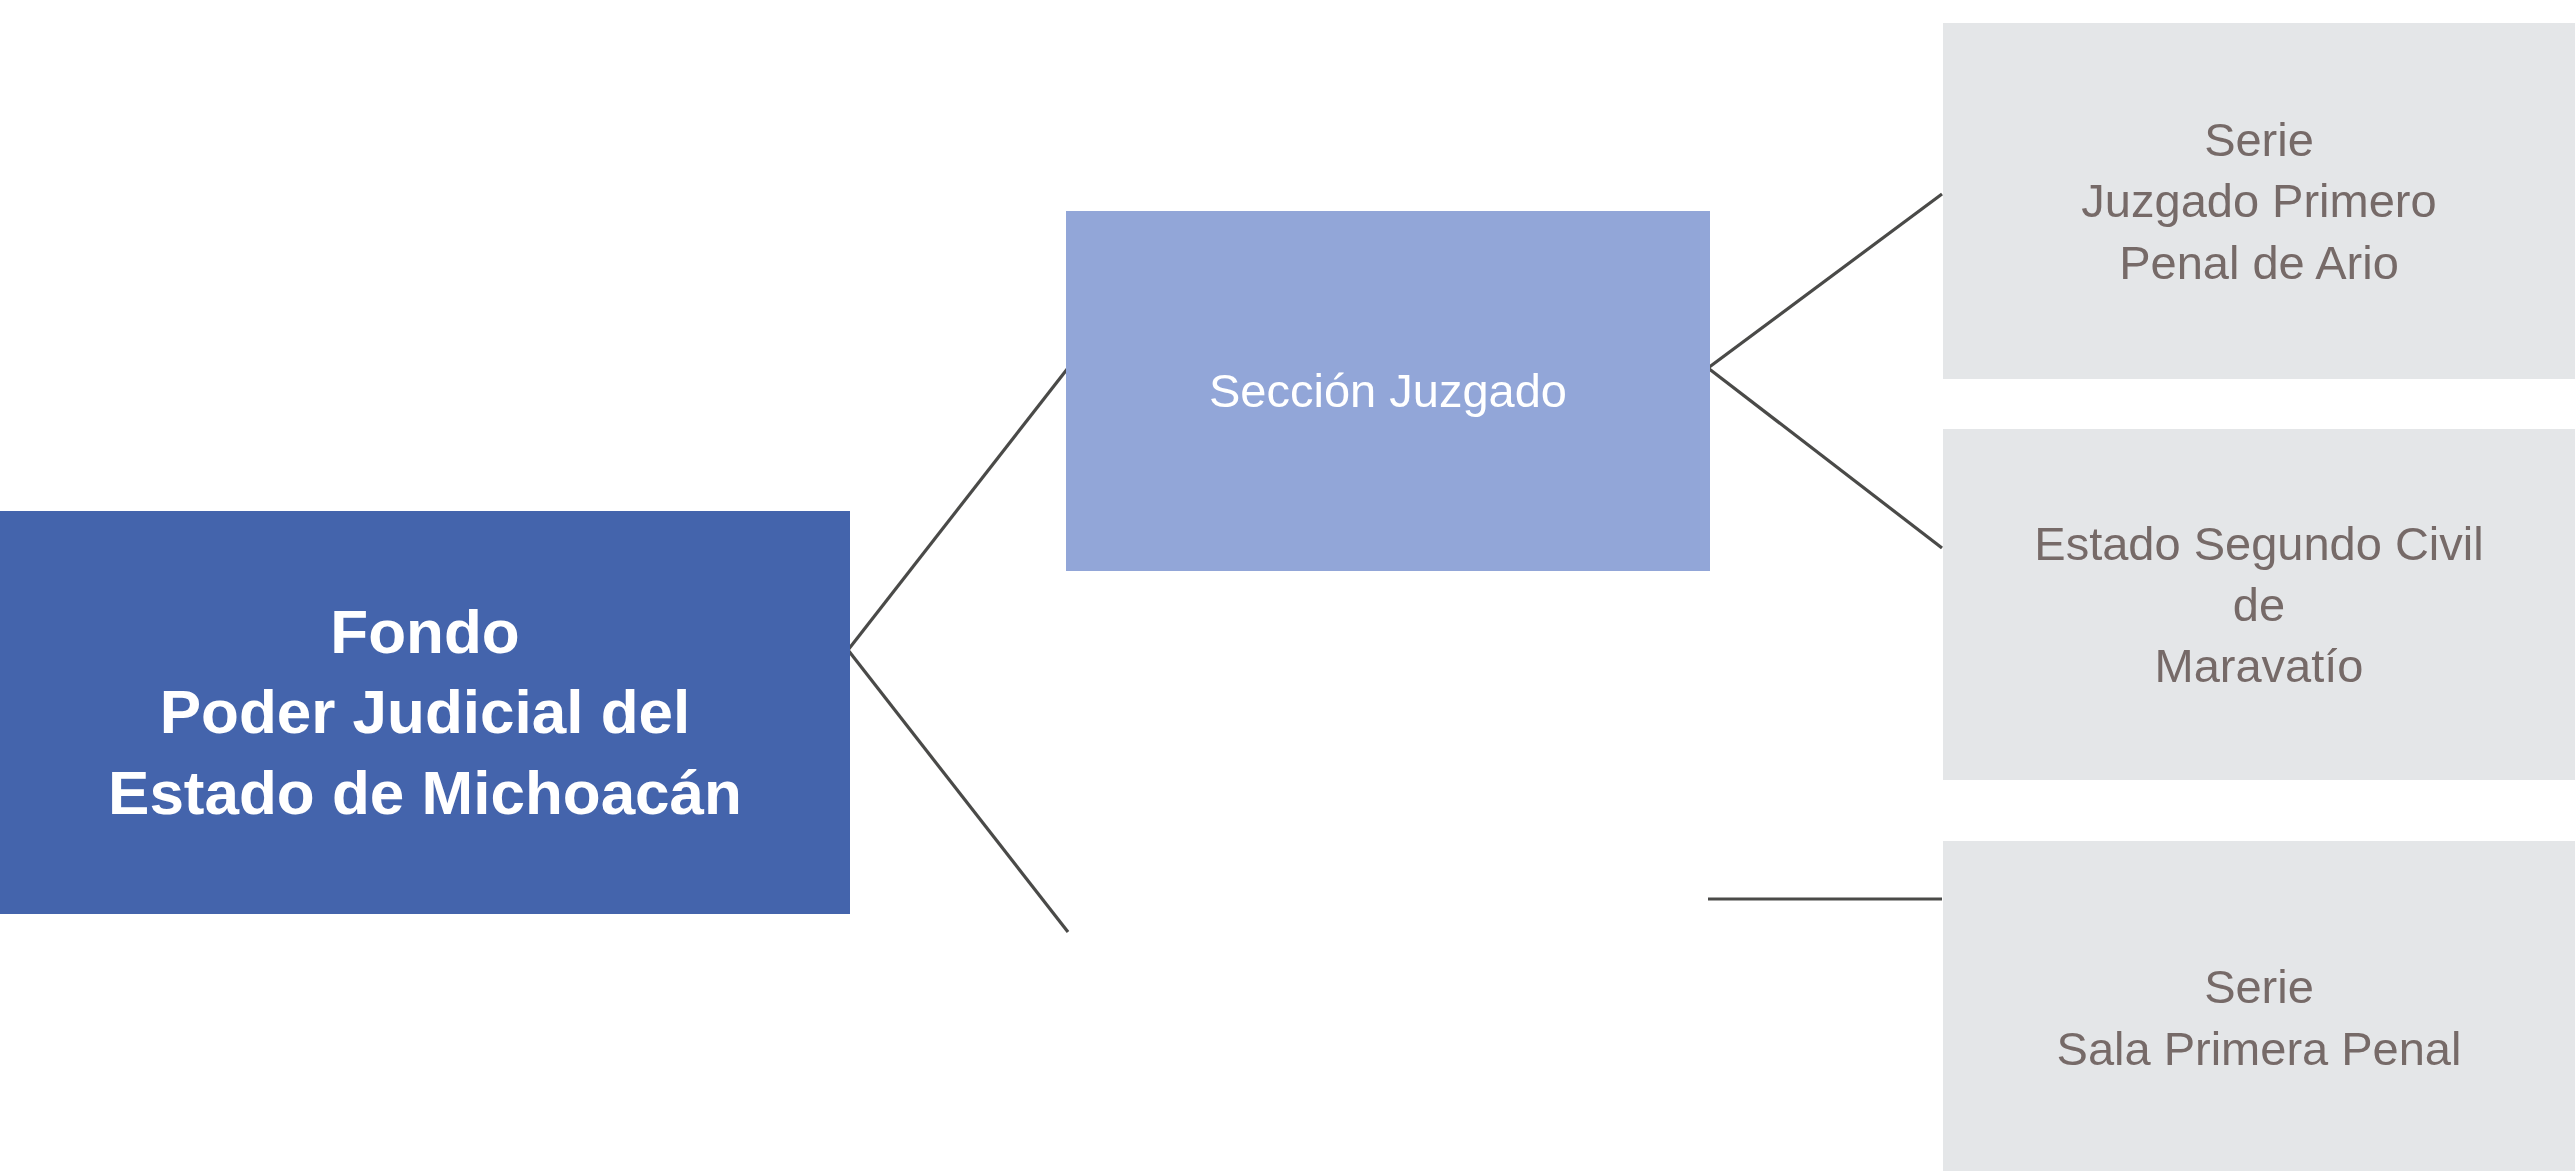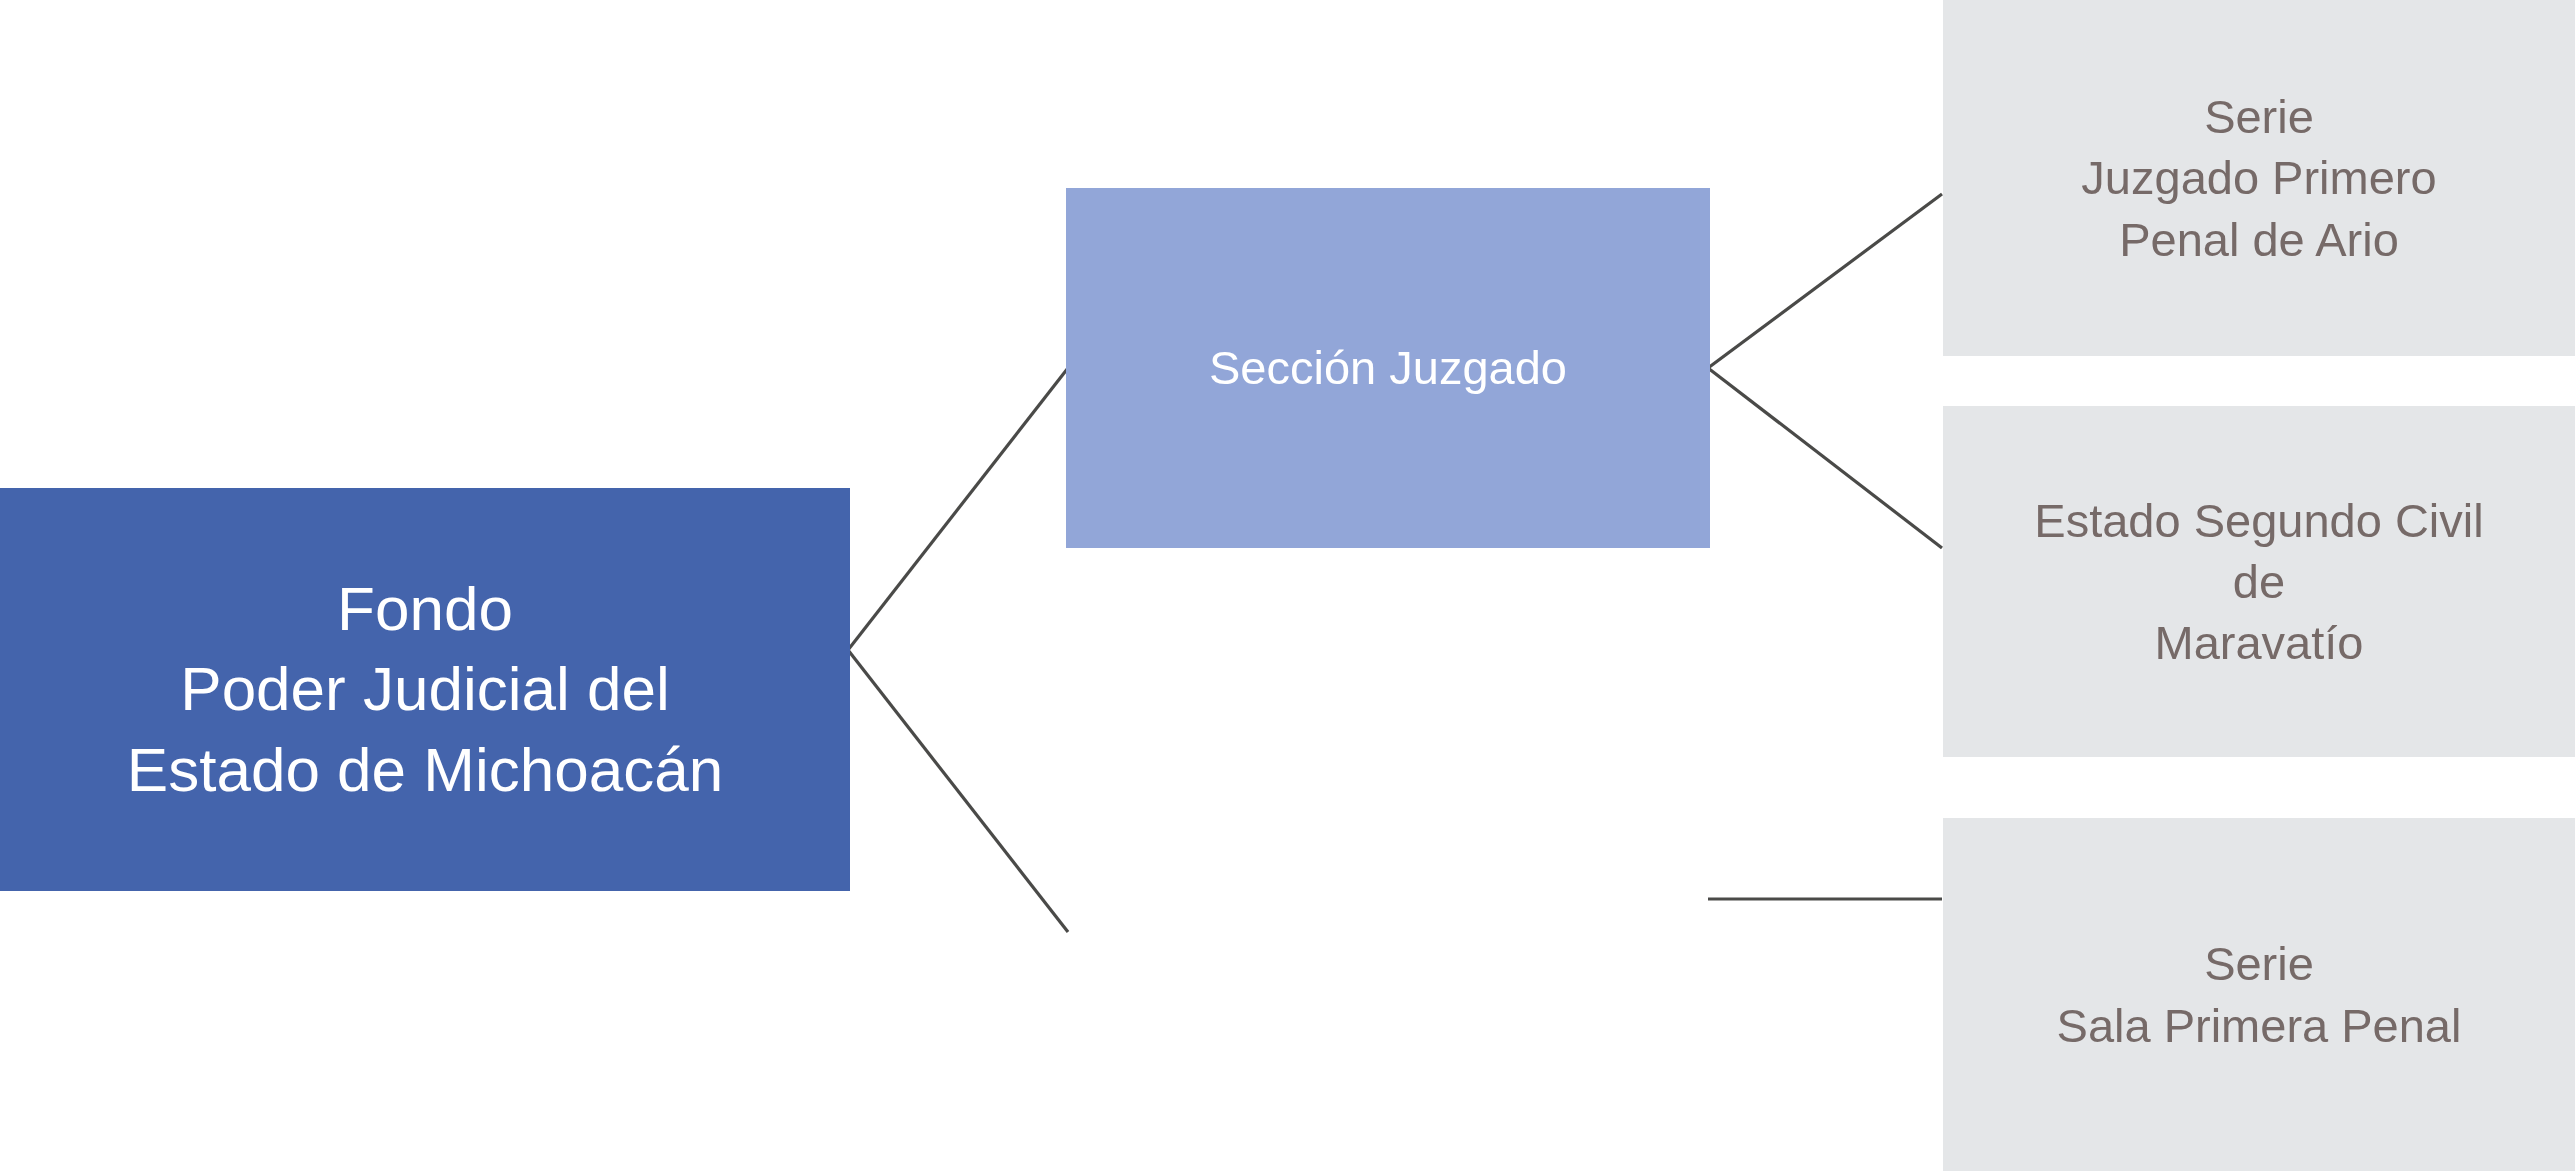--- a/index.html
+++ b/index.html
@@ -17,30 +17,31 @@
   }
   .node {
     position: absolute;
     display: flex;
     align-items: center;
     justify-content: center;
     text-align: center;
     box-sizing: border-box;
     white-space: pre-line;
     line-height: 1.30;
+    margin-top: 23px;
   }
   .node-root {
     left: 0px;
     top: 488px;
     width: 850px;
     height: 403px;
     background: #4464ac;
     color: #ffffff;
     font-size: 62px;
-    font-weight: 400;
+    font-weight: 700;
     padding: 0 14px;
   }
   .node-section {
     width: 644px;
     height: 360px;
     background: #92a6d8;
     color: #ffffff;
     font-size: 47px;
     font-weight: 400;
     padding: 0 4px;

